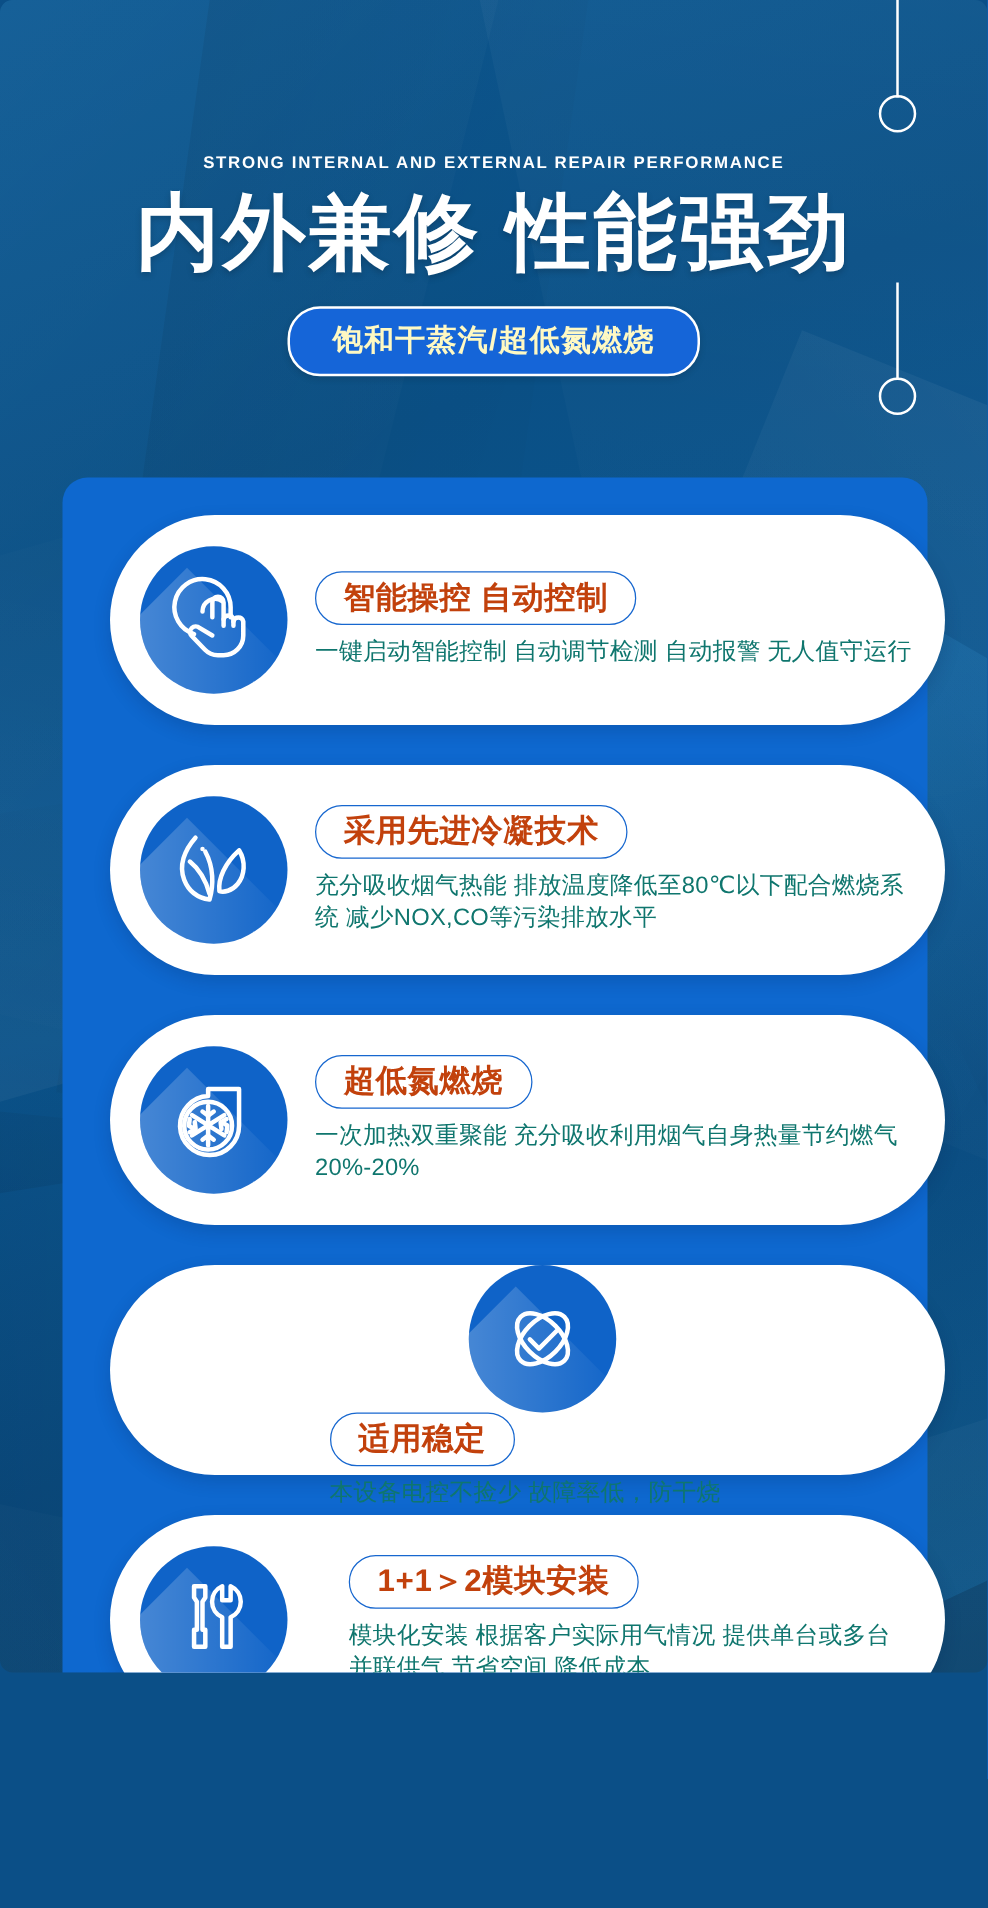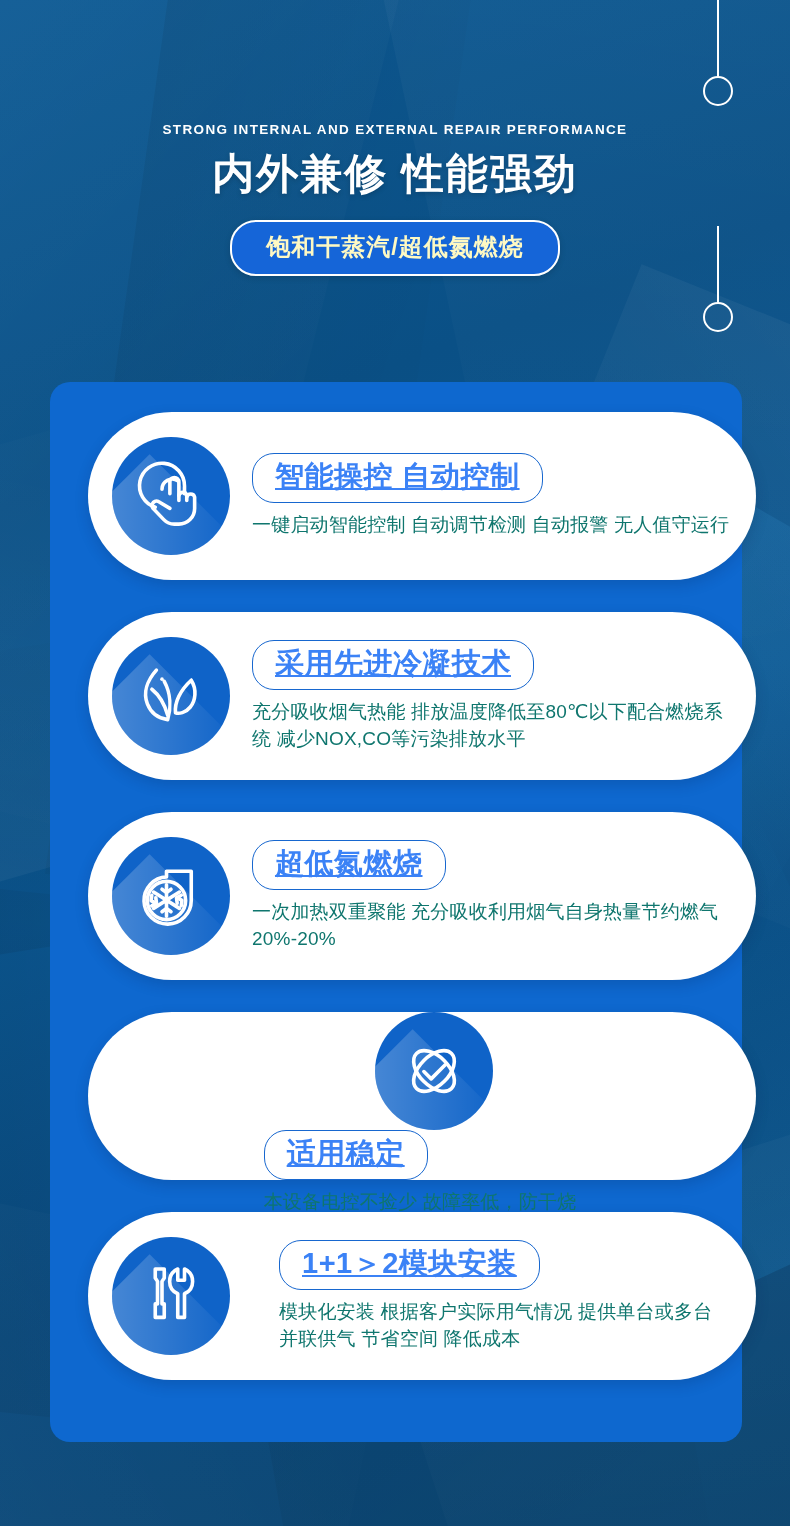--- a/index.html
+++ b/index.html
@@ -1,23 +1,24 @@
 <!DOCTYPE html>
 <html><head>
 <meta charset="utf-8">
 <style>
   html,body{margin:0;padding:0;}
   body{
     width:790px;height:1526px;overflow:hidden;
     font-family:"Liberation Sans","DejaVu Sans",sans-serif;
     background:#0b4f87;
   }
-  .page{position:relative;width:790px;height:1526px;overflow:hidden;
+  .page{position:relative;width:790px;height:1338px;overflow:hidden;
         background:
           linear-gradient(160deg,#0d5a94 0%,#0a5086 28%,#0b5690 52%,#0a4a7e 74%,#0c456f 100%);
+        border-radius: 10px;
   }
   
   .facet{position:absolute;pointer-events:none;}
   .f1{left:-120px;top:-80px;width:420px;height:900px;background:linear-gradient(120deg,rgba(255,255,255,.045),rgba(255,255,255,0));transform:rotate(14deg);}
   .f2{left:120px;top:-200px;width:300px;height:1100px;background:linear-gradient(100deg,rgba(0,0,0,.07),rgba(255,255,255,0));transform:rotate(8deg);}
   .f3{left:430px;top:-260px;width:520px;height:900px;background:linear-gradient(200deg,rgba(255,255,255,.05),rgba(255,255,255,0));transform:rotate(-12deg);}
   .f4{left:-200px;top:430px;width:560px;height:420px;background:linear-gradient(30deg,rgba(255,255,255,.05),rgba(255,255,255,0));transform:rotate(-16deg);}
   .f5{left:-180px;top:640px;width:520px;height:300px;background:linear-gradient(18deg,rgba(0,0,0,.08),rgba(255,255,255,0));transform:rotate(-9deg);}
   .f6{left:520px;top:330px;width:460px;height:560px;background:linear-gradient(210deg,rgba(255,255,255,.06),rgba(255,255,255,0));transform:rotate(22deg);}
   .f7{left:430px;top:1180px;width:520px;height:500px;background:linear-gradient(190deg,rgba(255,255,255,.035),rgba(255,255,255,0));transform:rotate(-18deg);}
@@ -29,21 +30,21 @@
 
   
   .marker{position:absolute;}
   .marker .stem{position:absolute;left:50%;transform:translateX(-50%);width:2px;background:#ffffff;}
   .marker .ring{position:absolute;left:50%;transform:translateX(-50%);
     width:26px;height:26px;border:2px solid #ffffff;border-radius:50%;background:transparent;}
 
   
   .header{position:absolute;left:0;top:0;width:790px;text-align:center;}
   .eyebrow{margin-top:122px;color:#ffffff;font-size:13.5px;font-weight:bold;letter-spacing:1.35px;}
-  .headline{margin-top:16px;color:#ffffff;font-size:42px;font-weight:bold;letter-spacing:2px;line-height:1;
+  .headline{margin-top:16px;color:#ffffff;font-size:67px;font-weight:bold;letter-spacing:2px;line-height:1;
             text-shadow:0 2px 5px rgba(0,0,0,.18);}
   .sub-pill{display:inline-block;margin-top:25px;padding:9px 34px 11px;
             border:2px solid #ffffff;border-radius:26px;background:#1565d8;
             color:#fef9c3;font-size:24px;font-weight:bold;letter-spacing:1px;
             box-shadow:0 2px 6px rgba(0,0,0,.14);}
 
   
   .panel{position:absolute;left:50px;top:382px;width:692px;height:1060px;
          background:#0e68cf;border-radius:20px;}
 
@@ -54,22 +55,22 @@
         display:flex;align-items:center;}
   .card-icon{position:relative;flex:0 0 auto;width:118px;height:118px;margin-left:24px;
              border-radius:50%;background:#0f63c8;overflow:hidden;
              display:flex;align-items:center;justify-content:center;}
   .card-icon::after{content:"";position:absolute;left:-14%;top:34%;width:92%;height:92%;
              background:linear-gradient(135deg,rgba(255,255,255,.30),rgba(255,255,255,.02));
              transform:rotate(-45deg);}
   .card-icon svg{position:relative;z-index:2;width:72px;height:72px;display:block;}
   .card-body{flex:1 1 auto;padding-left:22px;padding-right:26px;}
   .card-title{display:inline-block;border:1.6px solid #1767cf;border-radius:22px;
-              padding:3px 22px 5px;color:#3b82f6;font-size:29px;font-weight:bold;
-              letter-spacing:.5px;white-space:nowrap;text-decoration:underline;}
+              padding:3px 22px 5px;color:#c2410c;font-size:25px;font-weight:bold;
+              letter-spacing:.5px;white-space:nowrap;}
   .card-desc{margin-top:9px;color:#0f766e;font-size:19px;line-height:1.38;letter-spacing:.2px;}
 </style>
 </head>
 <body>
 
 <div class="page">
 
   <div class="facet f1"></div>
   <div class="facet f2"></div>
   <div class="facet f3"></div>

